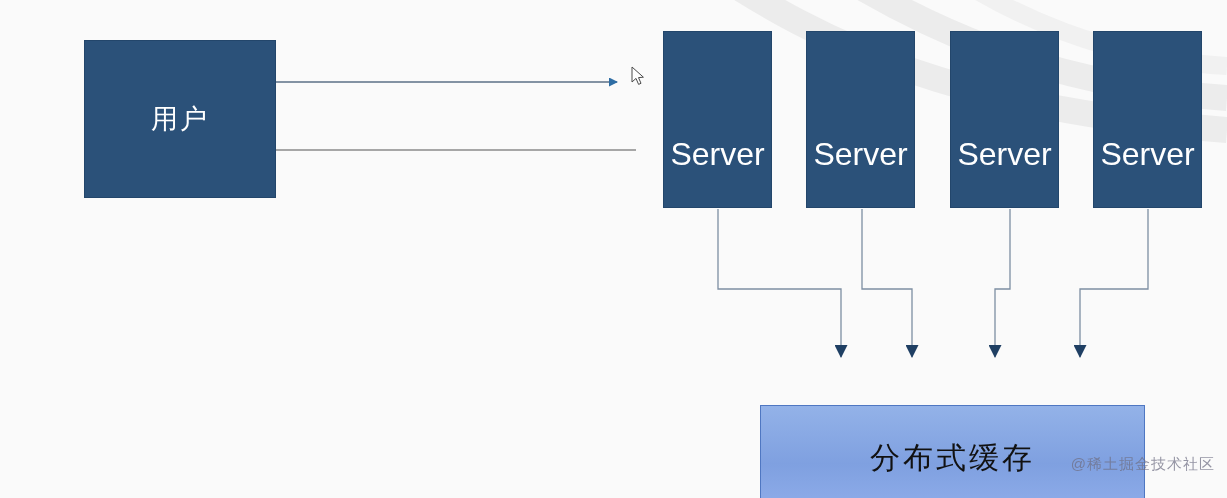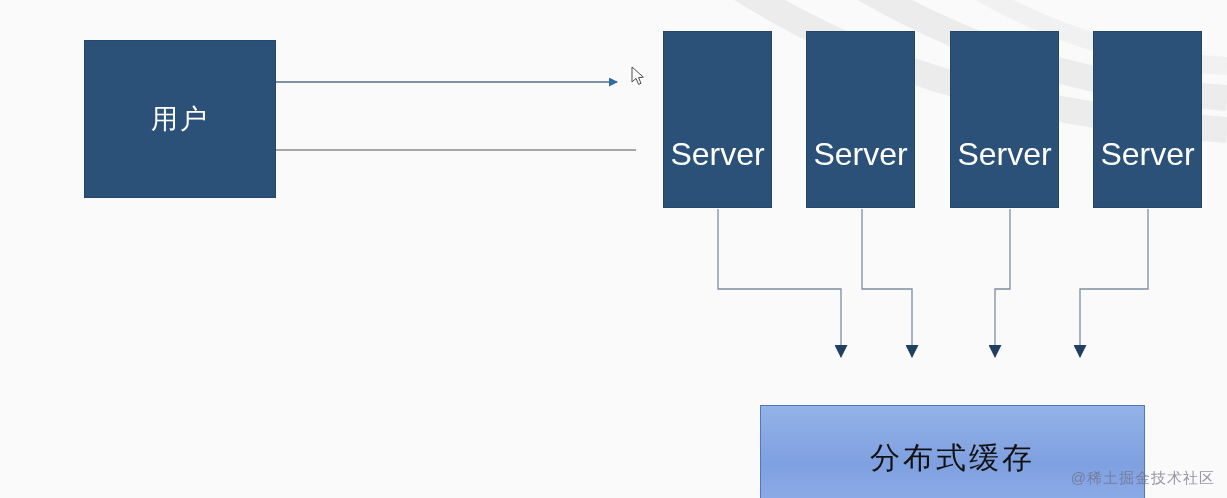--- a/index.html
+++ b/index.html
@@ -71,21 +71,21 @@
     left: 0;
     top: 0;
     width: 1227px;
     height: 498px;
     pointer-events: none;
   }
 
   .watermark {
     position: absolute;
     right: 12px;
-    bottom: 10px;
+    bottom: 24px;
     font-size: 15px;
     color: #6f6f84;
     opacity: 0.72;
     letter-spacing: 1px;
     white-space: nowrap;
   }
 
   .cursor {
     position: absolute;
     left: 631px;

